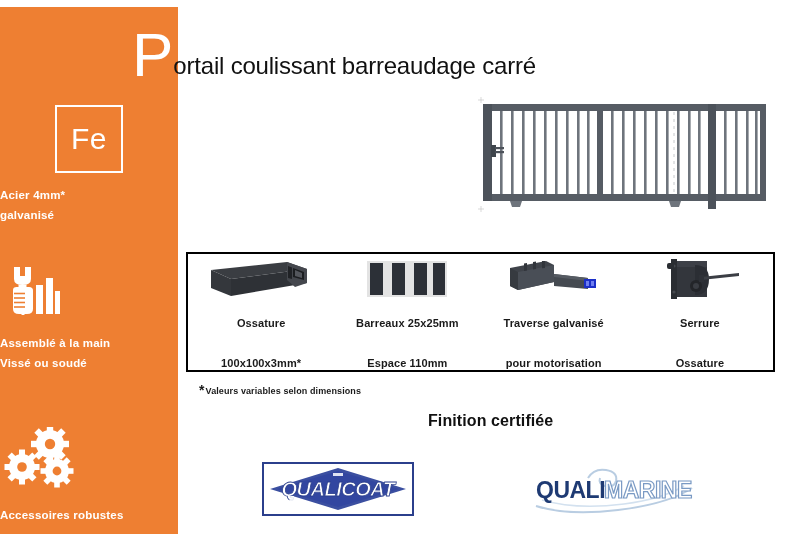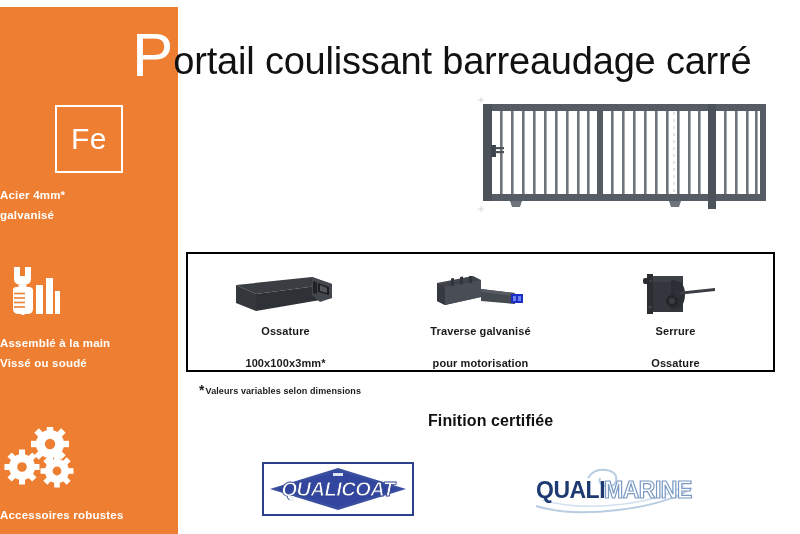--- a/index.html
+++ b/index.html
@@ -83,21 +83,21 @@
   #title-cap {
     color: #ffffff;
     font-size: 62px;
     line-height: 1;
     font-weight: normal;
     position: relative;
     top: 2px;
   }
   #title-rest {
     color: #111111;
-    font-size: 38px;
+    font-size: 24px;
     line-height: 1;
     font-weight: normal;
     letter-spacing: -0.2px;
   }
 
   
   #gate-figure {
     position: absolute;
     left: 466px;
     top: 96px;
@@ -117,21 +117,21 @@
     box-sizing: border-box;
     background: #ffffff;
     display: flex;
     z-index: 2;
   }
   .feature-cell {
     flex: 1 1 0;
     display: flex;
     flex-direction: column;
     align-items: center;
-    justify-content: flex-end;
+    justify-content: space-between;
     padding-top: 0;
     box-sizing: border-box;
   }
   .feature-art {
     height: 50px;
     display: flex;
     align-items: center;
     justify-content: center;
   }
   .feature-line {
@@ -385,20 +385,33 @@
           <path d="M84 12 L95 16 L95 24 L84 21 Z" fill="#1b1d20"></path>
           <path d="M86 14 L93 17 L93 22 L86 20 Z" fill="#53565c"></path>
 
           <path d="M79 10 L83 11.6 L83 23 L79 22 Z" fill="#202226"></path>
         </svg>
       </div>
       <div class="feature-line l1">Ossature</div>
       <div class="feature-line l2">100x100x3mm*</div>
     </div>
 
+    <div class="feature-cell">
+      <div class="feature-art">
+        <svg width="96" height="46" viewBox="0 0 96 46" aria-hidden="true">
+          <rect x="8" y="5" width="80" height="36" fill="#e3e3e3"></rect>
+          <rect x="11" y="7" width="13" height="32" fill="#2c3037"></rect>
+          <rect x="33" y="7" width="13" height="32" fill="#2c3037"></rect>
+          <rect x="55" y="7" width="13" height="32" fill="#2c3037"></rect>
+          <rect x="74" y="7" width="12" height="32" fill="#2c3037"></rect>
+        </svg>
+      </div>
+      <div class="feature-line l1">Barreaux 25x25mm</div>
+      <div class="feature-line l2">Espace 110mm</div>
+    </div>
 
     <div class="feature-cell">
       <div class="feature-art">
         <svg width="104" height="46" viewBox="0 0 104 46" aria-hidden="true">
 
           <path d="M8 12 L44 5 L52 9 L52 26 L16 34 L8 30 Z" fill="#3f434a"></path>
           <path d="M8 12 L16 16 L16 34 L8 30 Z" fill="#363a40"></path>
           <path d="M16 16 L52 9 L52 26 L16 34 Z" fill="#494e56"></path>
 
           <g fill="#31353b">

